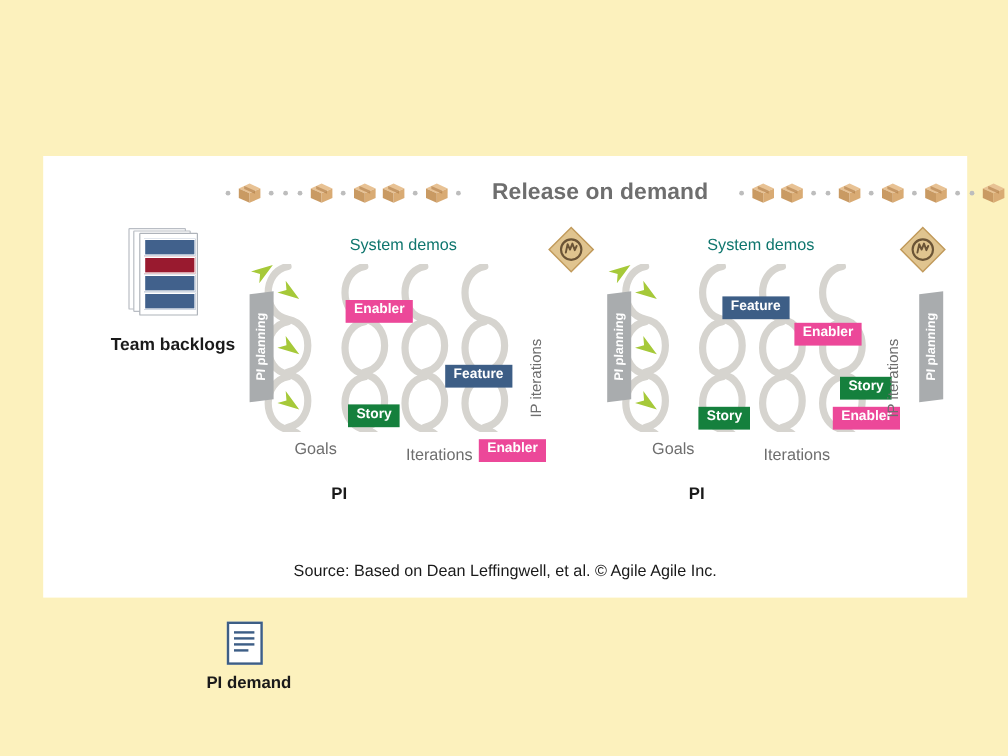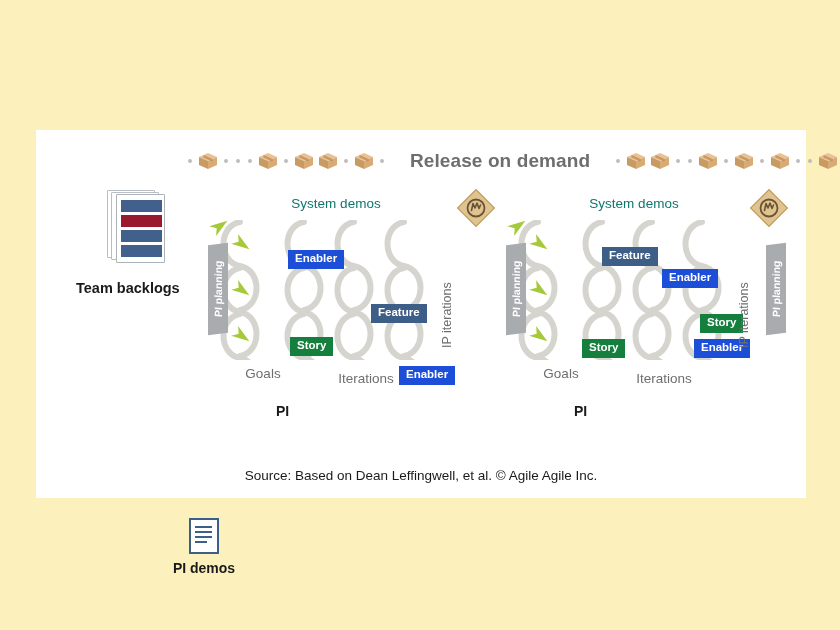--- a/index.html
+++ b/index.html
@@ -31,21 +31,21 @@
     background:#bdbdbd;margin:0 4px;flex:none;
   }
   .pkg{width:20px;height:18px;margin:0 2px;flex:none;display:block;}
   .rod-title{
     margin-left:22px;
     font-size:19px;font-weight:bold;color:#6e6e6e;
     white-space:nowrap;letter-spacing:.1px;
   }
 
   
-  .backlog-wrap{position:absolute;left:40px;top:60px;width:120px;text-align:left;}
+  .backlog-wrap{position:absolute;left:40px;top:60px;width:120px;text-align:right;}
   .backlog-icon{position:relative;width:58px;height:72px;margin:0 auto;}
   .sheet{
     position:absolute;background:#ffffff;border:1px solid #b9bdc4;
     width:46px;height:66px;border-radius:1px;
   }
   .sheet.s1{left:0;top:0;}
   .sheet.s2{left:4px;top:2px;}
   .sheet.s3{left:9px;top:4px;width:47px;height:67px;border-color:#aeb3ba;}
   .bar{position:absolute;left:3px;width:41px;height:12px;border:1px solid #ffffff;}
   .bar.b1{top:4px;background:#41618c;}
@@ -86,21 +86,21 @@
     white-space:nowrap;
   }
 
   .badge{
     position:absolute;
     font-size:11.5px;font-weight:bold;color:#ffffff;
     padding:3px 7px 4px 7px;white-space:nowrap;line-height:1;
   }
   .badge.feature{background:#3d5e86;margin-top:18px;}
   .badge.story{background:#15803d;}
-  .badge.enabler{background:#1d4ed8;}
+  .badge.enabler{background:#ec4899;}
 
   .goals-lbl{
     position:absolute;top:182px;left:22px;width:90px;text-align:center;
     font-size:13.5px;color:#6e6e6e;
   }
   .iter-lbl{
     position:absolute;top:187px;left:80px;width:180px;text-align:center;
     font-size:13.5px;color:#6e6e6e;
   }
   .pi-lbl{
@@ -404,18 +404,18 @@
       <span>PI planning</span>
     </div>
 
     <div class="goals-wrap">
       <div class="goals-icon">
         <i></i>
         <i></i>
         <i></i>
         <i></i>
       </div>
-      <div class="goals-text">PI demos</div>
+      <div class="goals-text">PI demand</div>
     </div>
 
     <div class="source">Source: Based on Dean Leffingwell, et al. © Agile Agile Inc.</div>
   </div>
 </div>
 
 </body></html>

